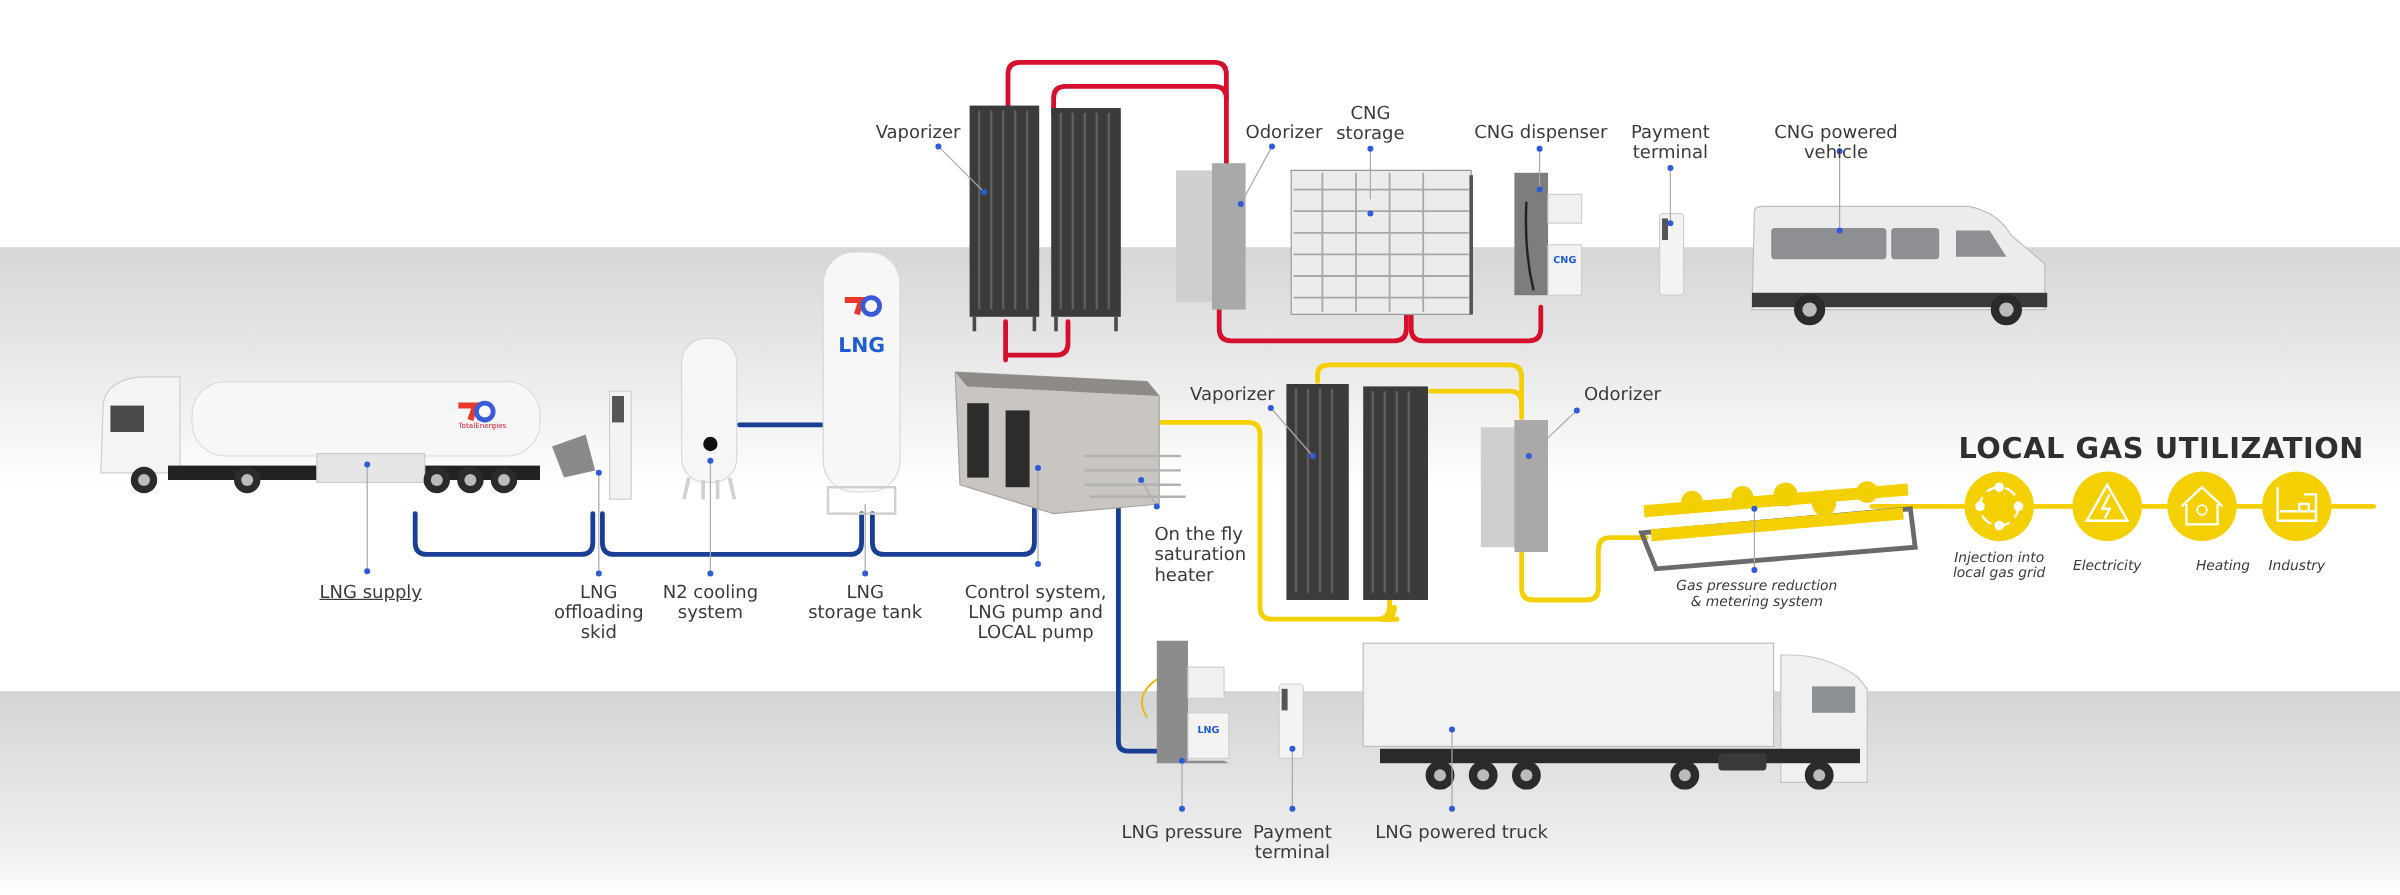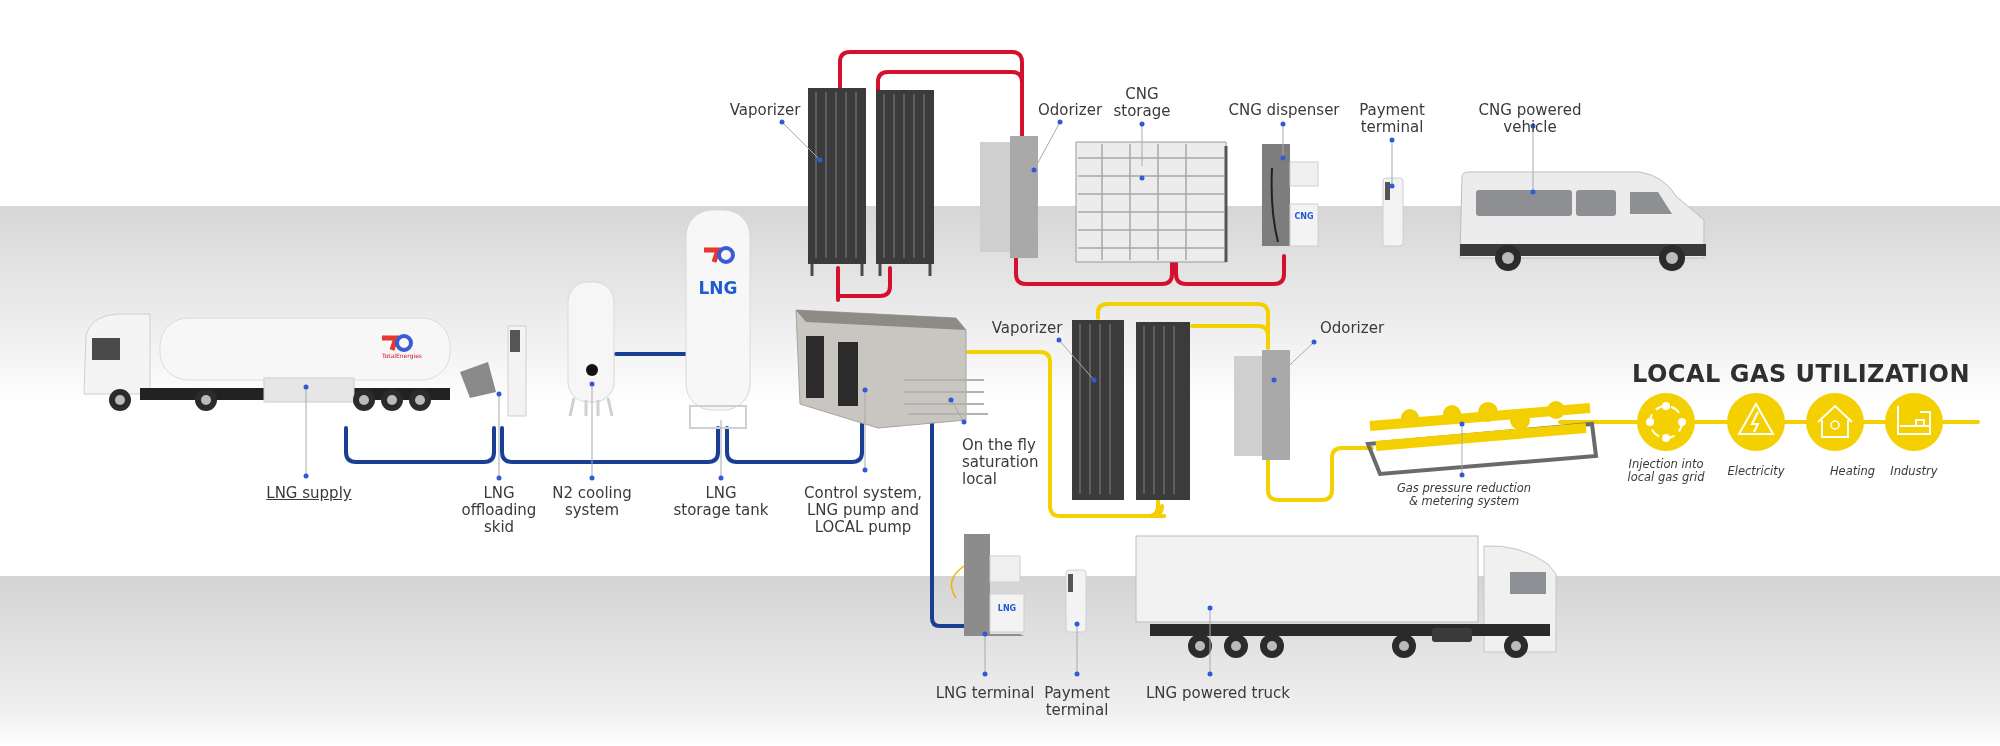--- a/index.html
+++ b/index.html
@@ -303,34 +303,34 @@
 skid</div>
 <div class="lbl" style="left:536px;top:485px;width:112px;">N2 cooling
 system</div>
 <div class="lbl" style="left:666px;top:485px;width:110px;">LNG
 storage tank</div>
 <div class="lbl" style="left:796px;top:485px;width:134px;">Control system,
 LNG pump and
 LOCAL pump</div>
 <div class="lbl" style="left:962px;top:437px;width:90px;text-align:left;">On the fly
 saturation
-local</div>
+heater</div>
 <div class="lbl" style="left:722px;top:102px;width:86px;">Vaporizer</div>
 <div class="lbl" style="left:1036px;top:102px;width:68px;">Odorizer</div>
 <div class="lbl" style="left:1108px;top:86px;width:68px;">CNG
 storage</div>
 <div class="lbl" style="left:1222px;top:102px;width:124px;">CNG dispenser</div>
 <div class="lbl" style="left:1352px;top:102px;width:80px;">Payment
 terminal</div>
 <div class="lbl" style="left:1450px;top:102px;width:160px;">CNG powered vehicle</div>
 <div class="lbl" style="left:984px;top:320px;width:86px;">Vaporizer</div>
 <div class="lbl" style="left:1316px;top:320px;width:72px;">Odorizer</div>
 <div class="lbl sm" style="left:1384px;top:482px;width:160px;">Gas pressure reduction
 &amp; metering system</div>
-<div class="lbl" style="left:914px;top:685px;width:142px;">LNG terminal</div>
+<div class="lbl" style="left:914px;top:685px;width:142px;">LNG pressure</div>
 <div class="lbl" style="left:1036px;top:685px;width:82px;">Payment
 terminal</div>
 <div class="lbl" style="left:1128px;top:685px;width:180px;">LNG powered truck</div>
 
 <div class="title" style="left:1632px;top:360px;">LOCAL GAS UTILIZATION</div>
 <div class="lbl sm" style="left:1616px;top:458px;width:100px;">Injection into
 local gas grid</div>
 <div class="lbl sm" style="left:1716px;top:465px;width:80px;">Electricity</div>
 <div class="lbl sm" style="left:1795px;top:465px;width:80px;text-align:right;">Heating</div>
 <div class="lbl sm" style="left:1874px;top:465px;width:80px;">Industry</div>

